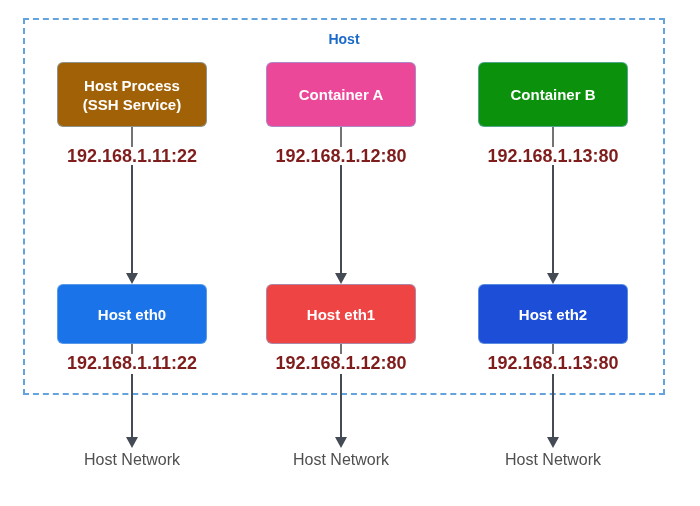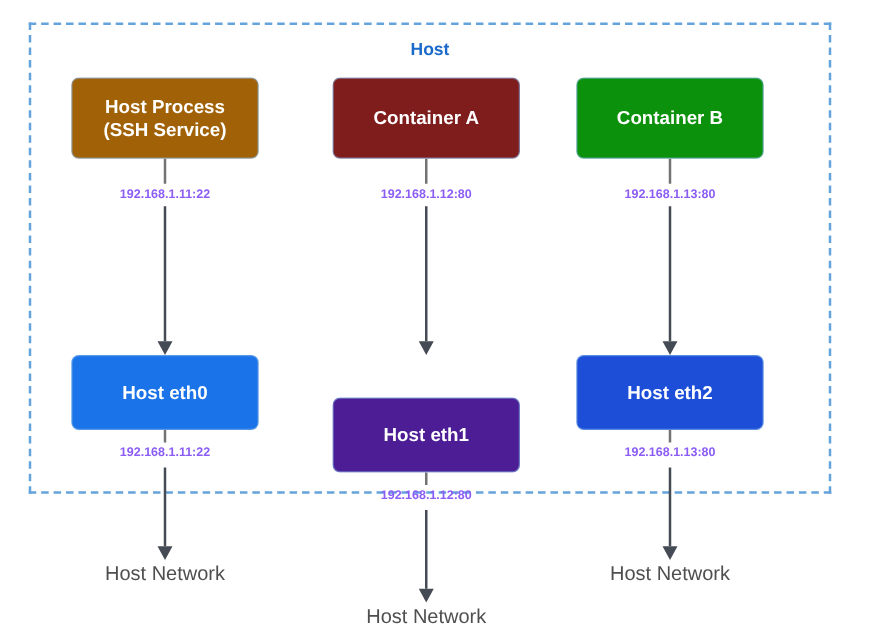--- a/index.html
+++ b/index.html
@@ -35,21 +35,21 @@
   .col {
     position: absolute;
     top: 62px;
     width: 160px;
     display: flex;
     flex-direction: column;
     align-items: center;
   }
   .col.c0 { left: 52px; }
   .col.c1 { left: 261px; }
-  .col.c2 { left: 456px; }
+  .col.c2 { left: 473px; }
 
   
   .node {
     width: 150px;
     height: 65px;
     border-radius: 6px;
     border: 1px solid rgba(130, 180, 230, 0.6);
     box-sizing: border-box;
     display: flex;
     align-items: center;
@@ -64,23 +64,23 @@
   .node.bottom { height: 60px; }
 
   
   .connector { width: 2px; height: 20px; background: #737373; }
   .connector.short { height: 10px; }
 
   
   .ip {
     height: 18px;
     line-height: 18px;
-    font-size: 10px;
+    font-size: 18px;
     font-weight: bold;
-    color: #8b5cf6;
+    color: #7f1d1d;
     white-space: nowrap;
   }
 
   
   .arrow {
     display: flex;
     flex-direction: column;
     align-items: center;
   }
   .arrow.a1 { height: 119px; }
@@ -124,28 +124,28 @@
     <div class="connector short"></div>
     <div class="ip">192.168.1.11:22</div>
     <div class="arrow a2">
       <div class="stem"></div>
       <div class="head"></div>
     </div>
     <div class="network">Host Network</div>
   </div>
 
   <div class="col c1">
-    <div class="node" style="background: #7f1d1d;">Container A</div>
+    <div class="node" style="background: #ec4899;">Container A</div>
     <div class="connector"></div>
     <div class="ip">192.168.1.12:80</div>
     <div class="arrow a1">
       <div class="stem"></div>
       <div class="head"></div>
     </div>
-    <div class="node bottom" style="background: #4c1d95; margin-top: 34px;">Host eth1</div>
+    <div class="node bottom" style="background: #ef4444;">Host eth1</div>
     <div class="connector short"></div>
     <div class="ip">192.168.1.12:80</div>
     <div class="arrow a2">
       <div class="stem"></div>
       <div class="head"></div>
     </div>
     <div class="network">Host Network</div>
   </div>
 
   <div class="col c2">

